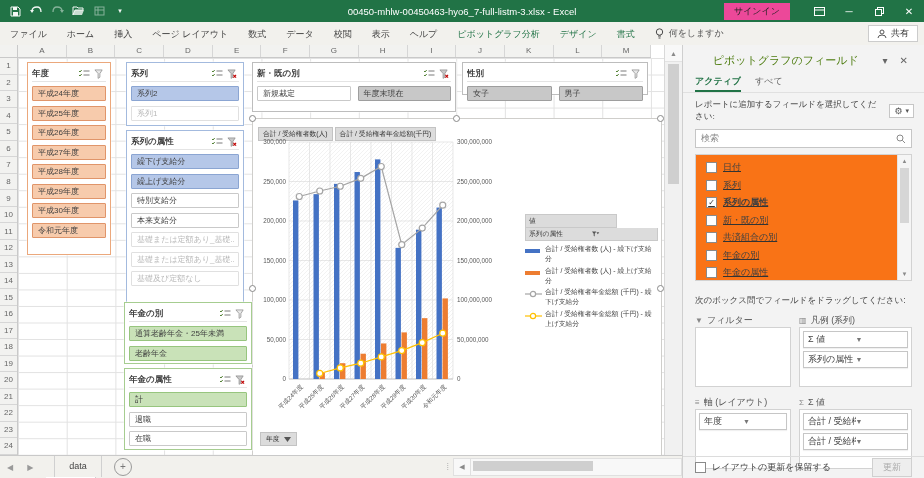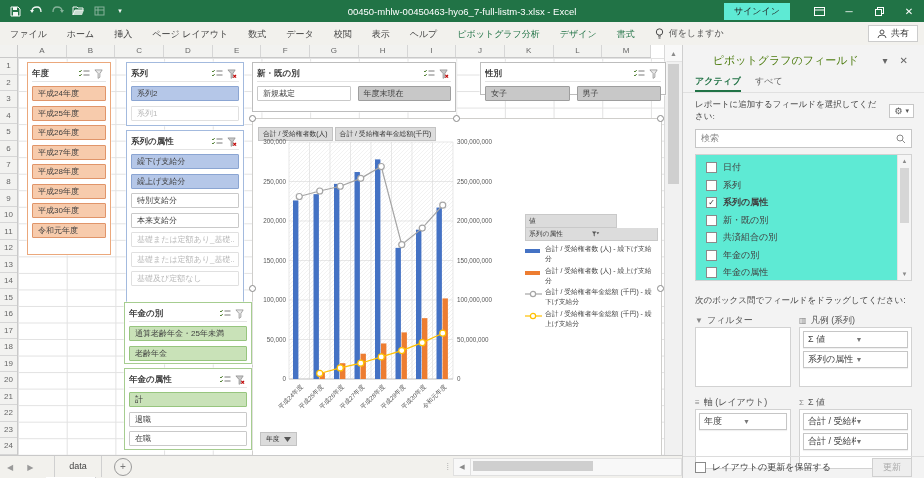--- a/index.html
+++ b/index.html
@@ -6,21 +6,21 @@
   .app{position:relative;width:924px;height:478px;background:#fff;overflow:hidden;
        font-family:"Liberation Sans","DejaVu Sans",sans-serif;font-size:9px;color:#333;}
   
   .titlebar{position:absolute;left:0;top:0;right:0;height:22px;background:#217346;color:#fff;
             display:flex;align-items:center;}
   .qat{display:flex;align-items:center;gap:7px;padding-left:8px;}
   .qat .qi{display:inline-flex;align-items:center;justify-content:center;width:14px;height:14px;opacity:.95;}
   .qat .dim{opacity:.45;}
   .tb-title{position:absolute;left:50%;transform:translateX(-50%);font-size:9.5px;white-space:nowrap;}
   .tb-right{margin-left:auto;display:flex;align-items:center;height:100%;}
-  .signin{background:#5eead4;color:#222;padding:2px 10px;font-size:9px;margin-right:14px;}
+  .signin{background:#ec4899;color:#222;padding:2px 10px;font-size:9px;margin-right:14px;}
   .winbtn{width:30px;height:100%;display:flex;align-items:center;justify-content:center;color:#fff;font-size:10px;}
   
   .ribbon{position:absolute;left:0;top:22px;right:0;height:23px;background:#f2f1ed;
           border-bottom:1px solid #d8d5cc;display:flex;align-items:center;}
   .rtab{padding:12px 10px;line-height:22px;color:#444;white-space:nowrap;}
   .rtab.ctx{color:#217346;}
   .tellme{display:flex;align-items:center;gap:5px;color:#555;padding:0 10px;}
   .share{margin-left:auto;display:flex;align-items:center;gap:4px;background:#fff;border:1px solid #ccc;
          padding:1px 8px;margin-right:6px;color:#333;}
   
@@ -97,21 +97,21 @@
   .p-title .ic{color:#666;padding:0 6px;font-size:10px;}
   .p-tabs{display:flex;gap:14px;padding:2px 12px 0 12px;border-bottom:1px solid #e0e0e0;}
   .p-tab{padding:3px 0 4px 0;color:#666;}
   .p-tab.act{color:#217346;font-weight:bold;box-shadow:inset 0 -2px 0 #217346;}
   .p-instr{display:flex;align-items:center;padding:6px 10px 4px 12px;gap:6px;}
   .p-instr .tx{flex:1;color:#444;font-size:8.5px;font-family:Liberation Serif, serif;}
   .gearbox{background:#fff;border:1px solid #c6c6c6;padding:1px 4px;color:#555;display:flex;gap:3px;align-items:center;}
   .searchbox{margin:2px 12px 6px 12px;background:#fff;border:1px solid #c6c6c6;height:17px;
              display:flex;align-items:center;padding:0 5px;color:#8a8a8a;}
   .searchbox span{flex:1;}
-  .fieldlist{margin:4px 12px;background:#5eead4;border:1px solid #d2d2d2;height:125px;position:relative;overflow:hidden;}
+  .fieldlist{margin:4px 12px;background:#f97316;border:1px solid #d2d2d2;height:125px;position:relative;overflow:hidden;text-decoration:underline;}
   .fl-inner{padding:4px 2px 0 10px;}
   .fl-row{display:flex;align-items:center;height:17.5px;gap:6px;}
   .fl-row .lbl{flex:1;color:#404040;}
   .fl-row.checked .lbl{font-weight:bold;}
   .cbx{width:9px;height:9px;border:1px solid #8a8a8a;background:#fff;display:inline-flex;align-items:center;
        justify-content:center;font-size:8px;color:#333;line-height:1;}
   .fl-scroll{position:absolute;right:0;top:0;bottom:0;width:13px;background:#f5f5f5;border-left:1px solid #e4e4e4;}
   .fl-sbtn{height:12px;display:flex;align-items:center;justify-content:center;font-size:6px;color:#8a8a8a;}
   .fl-sthumb{margin:1px 2px;height:55px;background:#d6d6d6;}
   .fl-sdown{position:absolute;bottom:0;left:0;right:0;height:12px;display:flex;align-items:center;justify-content:center;font-size:6px;color:#8a8a8a;}
@@ -643,21 +643,21 @@
             <path d="M1 1h8L6.5 5v4l-2 1.3V5z" fill="#c8c8c8" stroke="#8a8a8a" stroke-width=".8"></path>
             <path d="M7 6.5l3 3M10 6.5l-3 3" stroke="#c00000" stroke-width="1.2"></path>
           </svg>
         </span>
       </div>
       <div class="sl-items cols">
         <div class="sl-item unsel">新規裁定</div>
         <div class="sl-item sel gray">年度末現在</div>
       </div>
     </div>
-    <div class="slicer gray" style="left: 480px; top: 62px; width: 186px; height: 33px;">
+    <div class="slicer gray" style="left: 462px; top: 62px; width: 186px; height: 33px;">
       <div class="sl-head">
         <span class="sl-title">性別</span>
         <span class="sl-ico">
           <svg width="12" height="10" viewBox="0 0 12 10">
             <path d="M1 2l1 1 1.7-2M1 6l1 1 1.7-2" fill="none" stroke="#538135" stroke-width="1"></path>
             <path d="M5.5 2h6M5.5 6h6" stroke="#7a7a7a"></path>
           </svg>
         </span>
         <span class="sl-ico">
           <svg width="10" height="10" viewBox="0 0 11 11">

